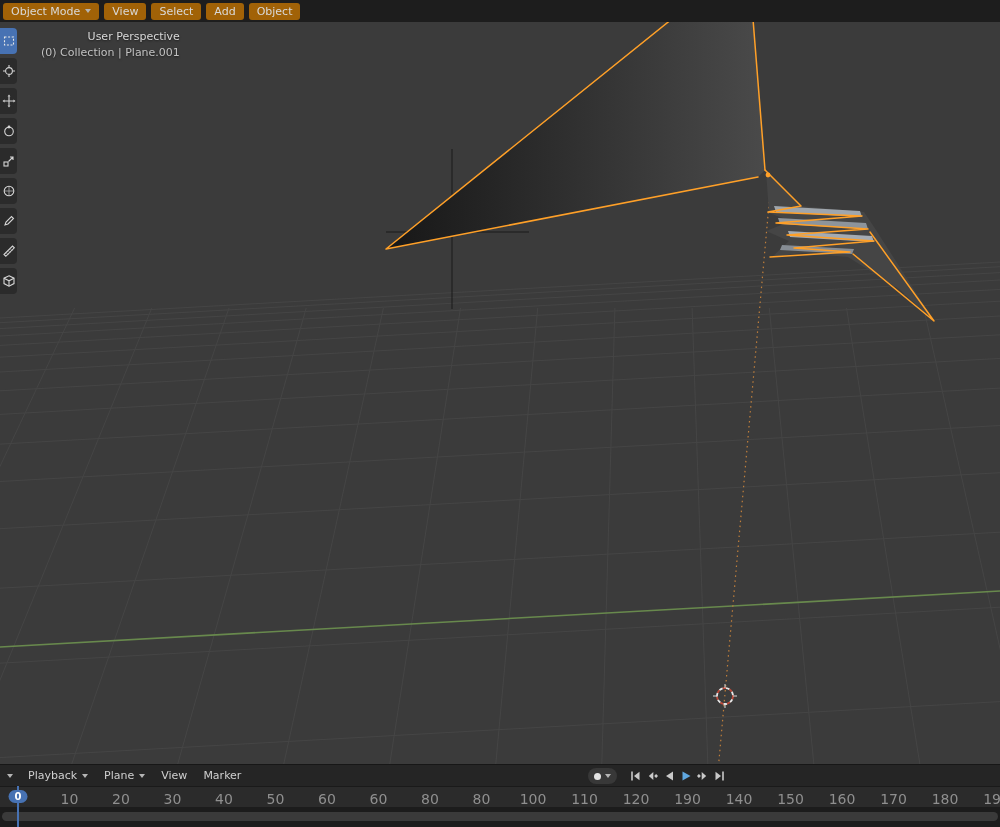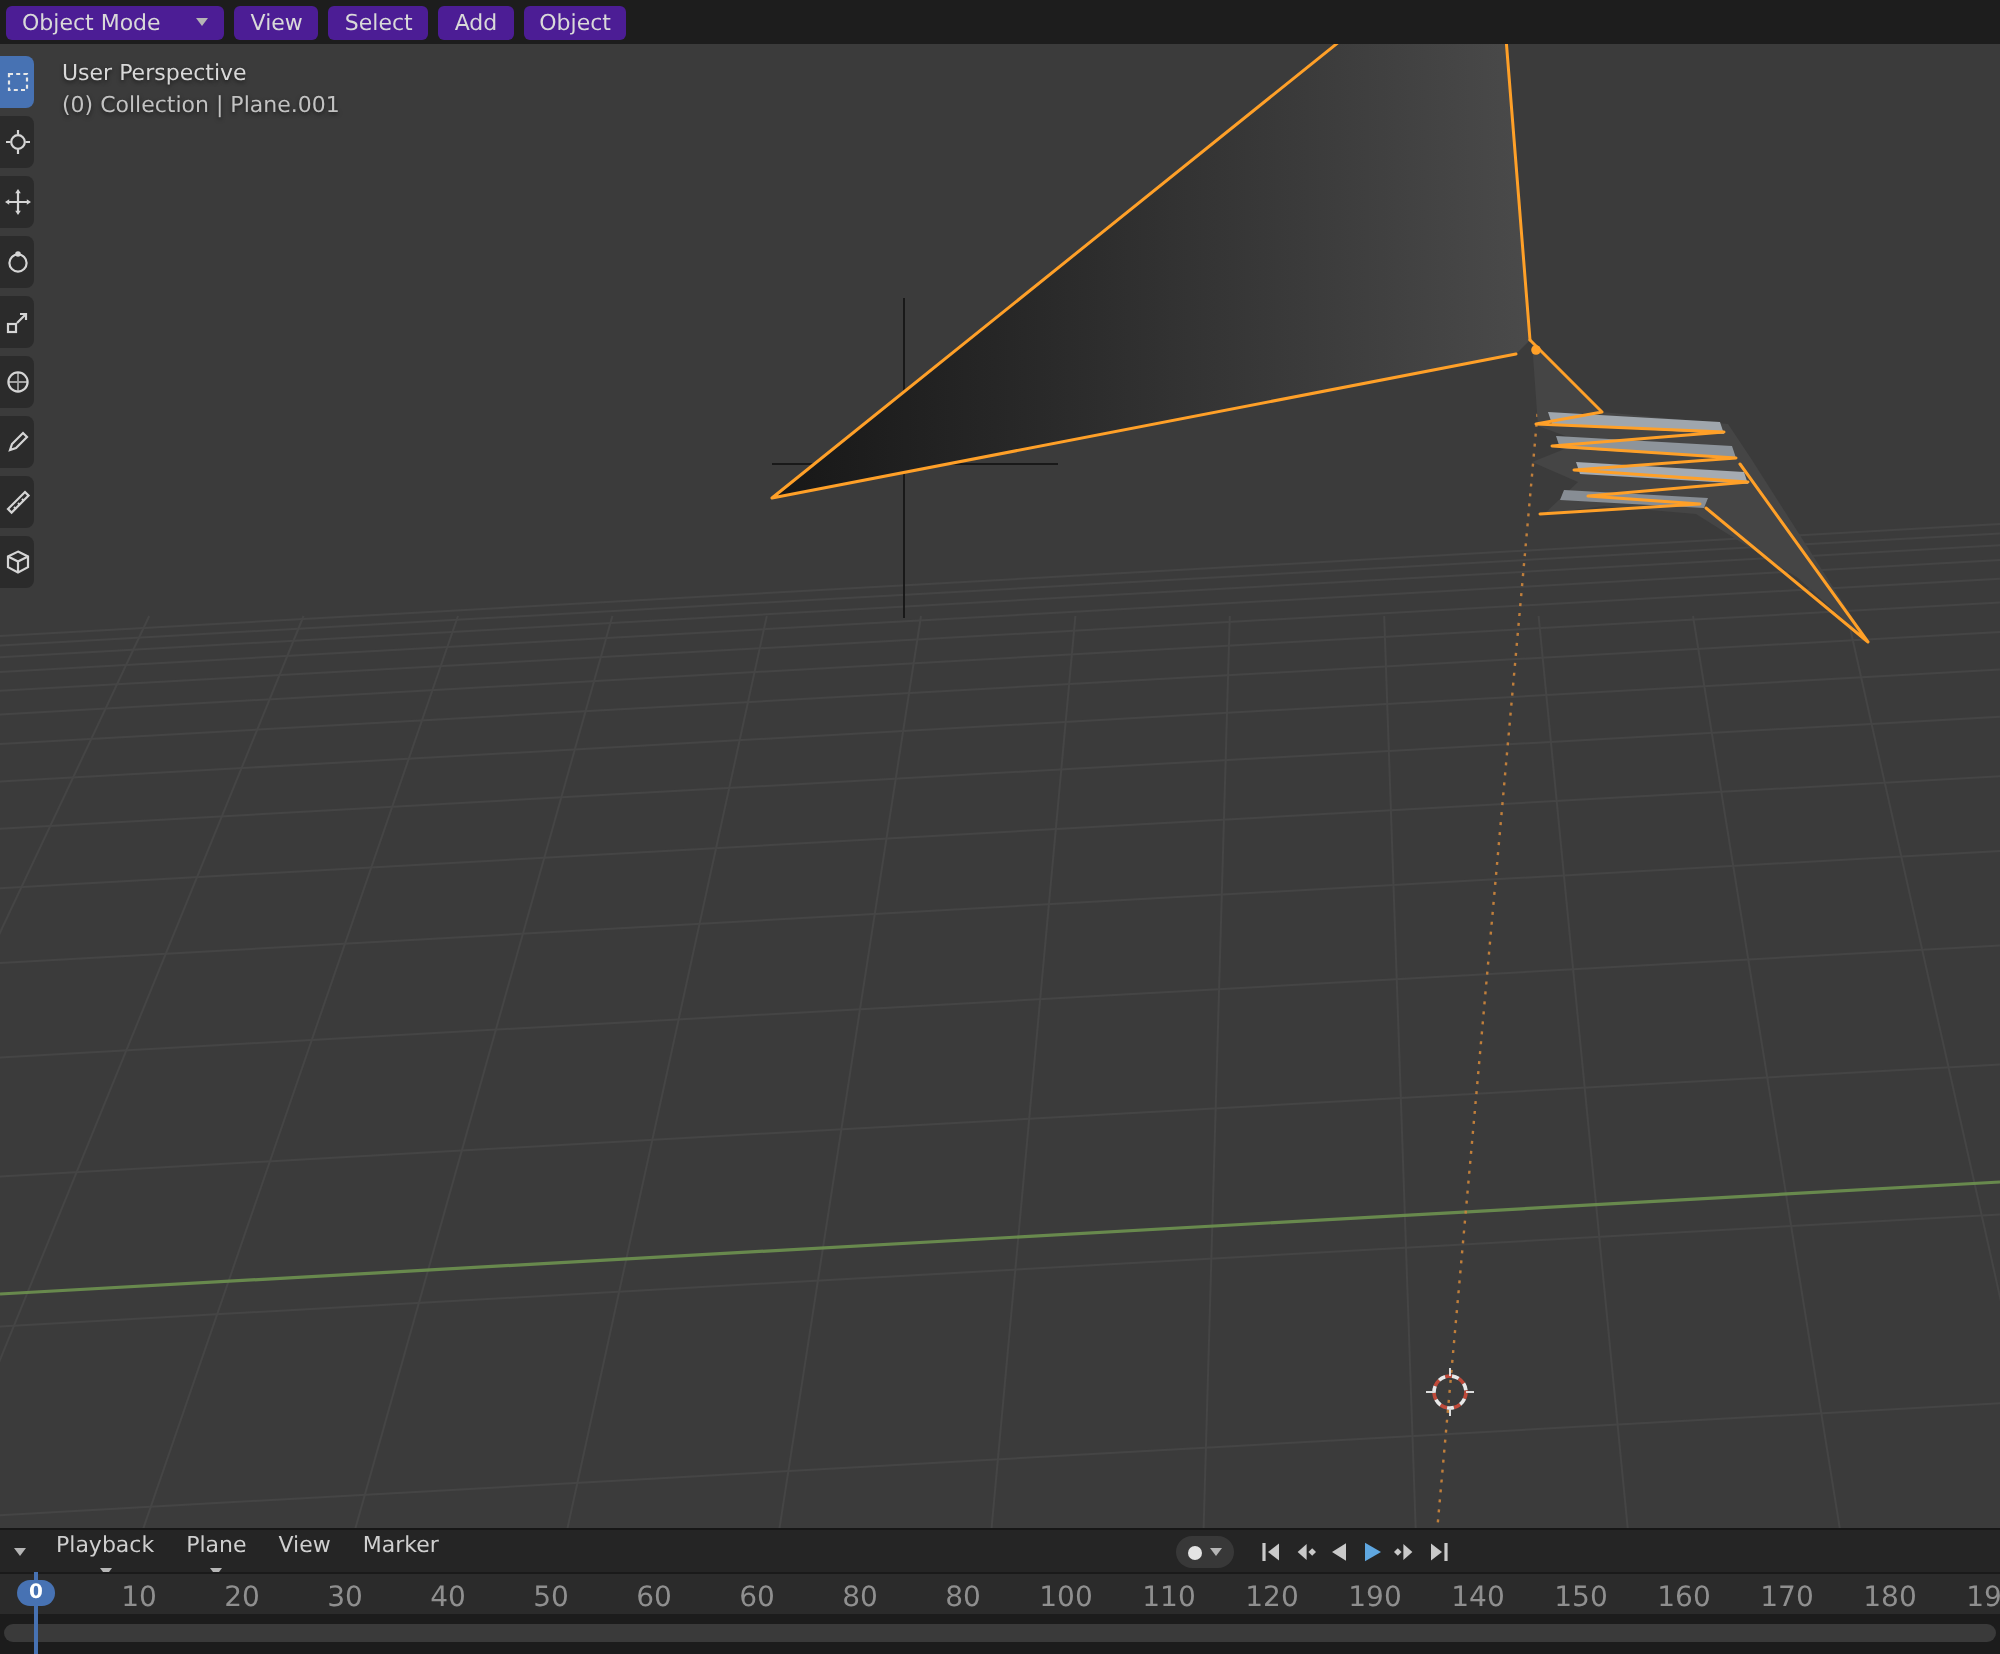--- a/index.html
+++ b/index.html
@@ -8,45 +8,45 @@
     background:#3b3b3b;
     font-family:"DejaVu Sans","Liberation Sans",sans-serif;
     color:#ddd;-webkit-font-smoothing:antialiased;
   }
   
   .topbar{
     position:absolute;top:0;left:0;right:0;height:22px;background:#1d1d1d;
     display:flex;align-items:center;gap:5px;padding:0 3px;z-index:30;
   }
   .menu-btn{
-    background:#4c1d95;border:none;border-radius:3px;color:#d9d9d9;
-    font-size:11px;height:17px;padding:0 8px;display:flex;align-items:center;gap:18px;
+    background:#a16207;border:none;border-radius:3px;color:#d9d9d9;
+    font-size:11px;height:17px;padding:0 8px;display:flex;align-items:center;gap:5px;
     font-family:inherit;cursor:default;line-height:1;
   }
   .chev{width:0;height:0;border-left:3.5px solid transparent;border-right:3.5px solid transparent;border-top:4px solid #b5b5b5;display:inline-block;}
   
   #scene{position:absolute;left:0;top:0;z-index:1;}
   
   .toolbar{position:absolute;left:0;top:28px;width:17px;display:flex;flex-direction:column;gap:4px;z-index:15;}
   .tool{
     width:17px;height:26px;background:rgba(42,42,42,.95);border:none;border-radius:0 4px 4px 0;
     display:flex;align-items:center;justify-content:center;padding:0;cursor:default;
   }
   .tool.active{background:#4772b3;}
   
   .overlay-info{
-    position:absolute;left:31px;top:29px;z-index:16;font-size:11px;line-height:16px;
-    color:#d8d8d8;text-shadow:0 1px 2px rgba(0,0,0,.55);
+    position:absolute;left:41px;top:29px;z-index:16;font-size:11px;line-height:16px;
+    color:#d8d8d8;text-shadow:0 1px 2px rgba(0,0,0,.55);text-align:right;
   }
   .overlay-info .line2{color:#c2c2c2;}
   
   .timeline{position:absolute;left:0;right:0;bottom:0;height:63px;z-index:30;}
   .tl-header{height:22px;background:#252525;position:relative;display:flex;align-items:center;gap:2px;padding:0 2px;border-top:1px solid #171717;box-sizing:border-box;}
   .tl-menu{background:transparent;border:none;color:#cfcfcf;font-size:11px;height:20px;
-    display:flex;align-items:center;gap:5px;padding:0 8px;font-family:inherit;cursor:default;flex-direction:column;}
+    display:flex;align-items:center;gap:5px;padding:0 8px;font-family:inherit;cursor:default;}
   .editor-chip{width:16px;justify-content:center;padding:0 2px;}
   .rec-pill{
     position:absolute;left:588px;top:3px;height:16px;background:#383838;border-radius:9px;
     display:flex;align-items:center;gap:4px;padding:0 6px;border:none;cursor:default;
   }
   .rec-dot{width:7px;height:7px;border-radius:50%;background:#e3e3e3;}
   .tl-controls{position:absolute;left:627px;top:3px;display:flex;gap:1px;}
   .ctl-btn{width:16px;height:16px;background:transparent;border:none;padding:1px;display:flex;align-items:center;justify-content:center;cursor:default;}
   .tl-ruler{height:21px;background:#2b2b2b;position:relative;border-top:1px solid #1a1a1a;box-sizing:border-box;overflow:hidden;}
   .tick{position:absolute;top:4px;transform:translateX(-50%);font-size:14px;color:#8f8f8f;}

